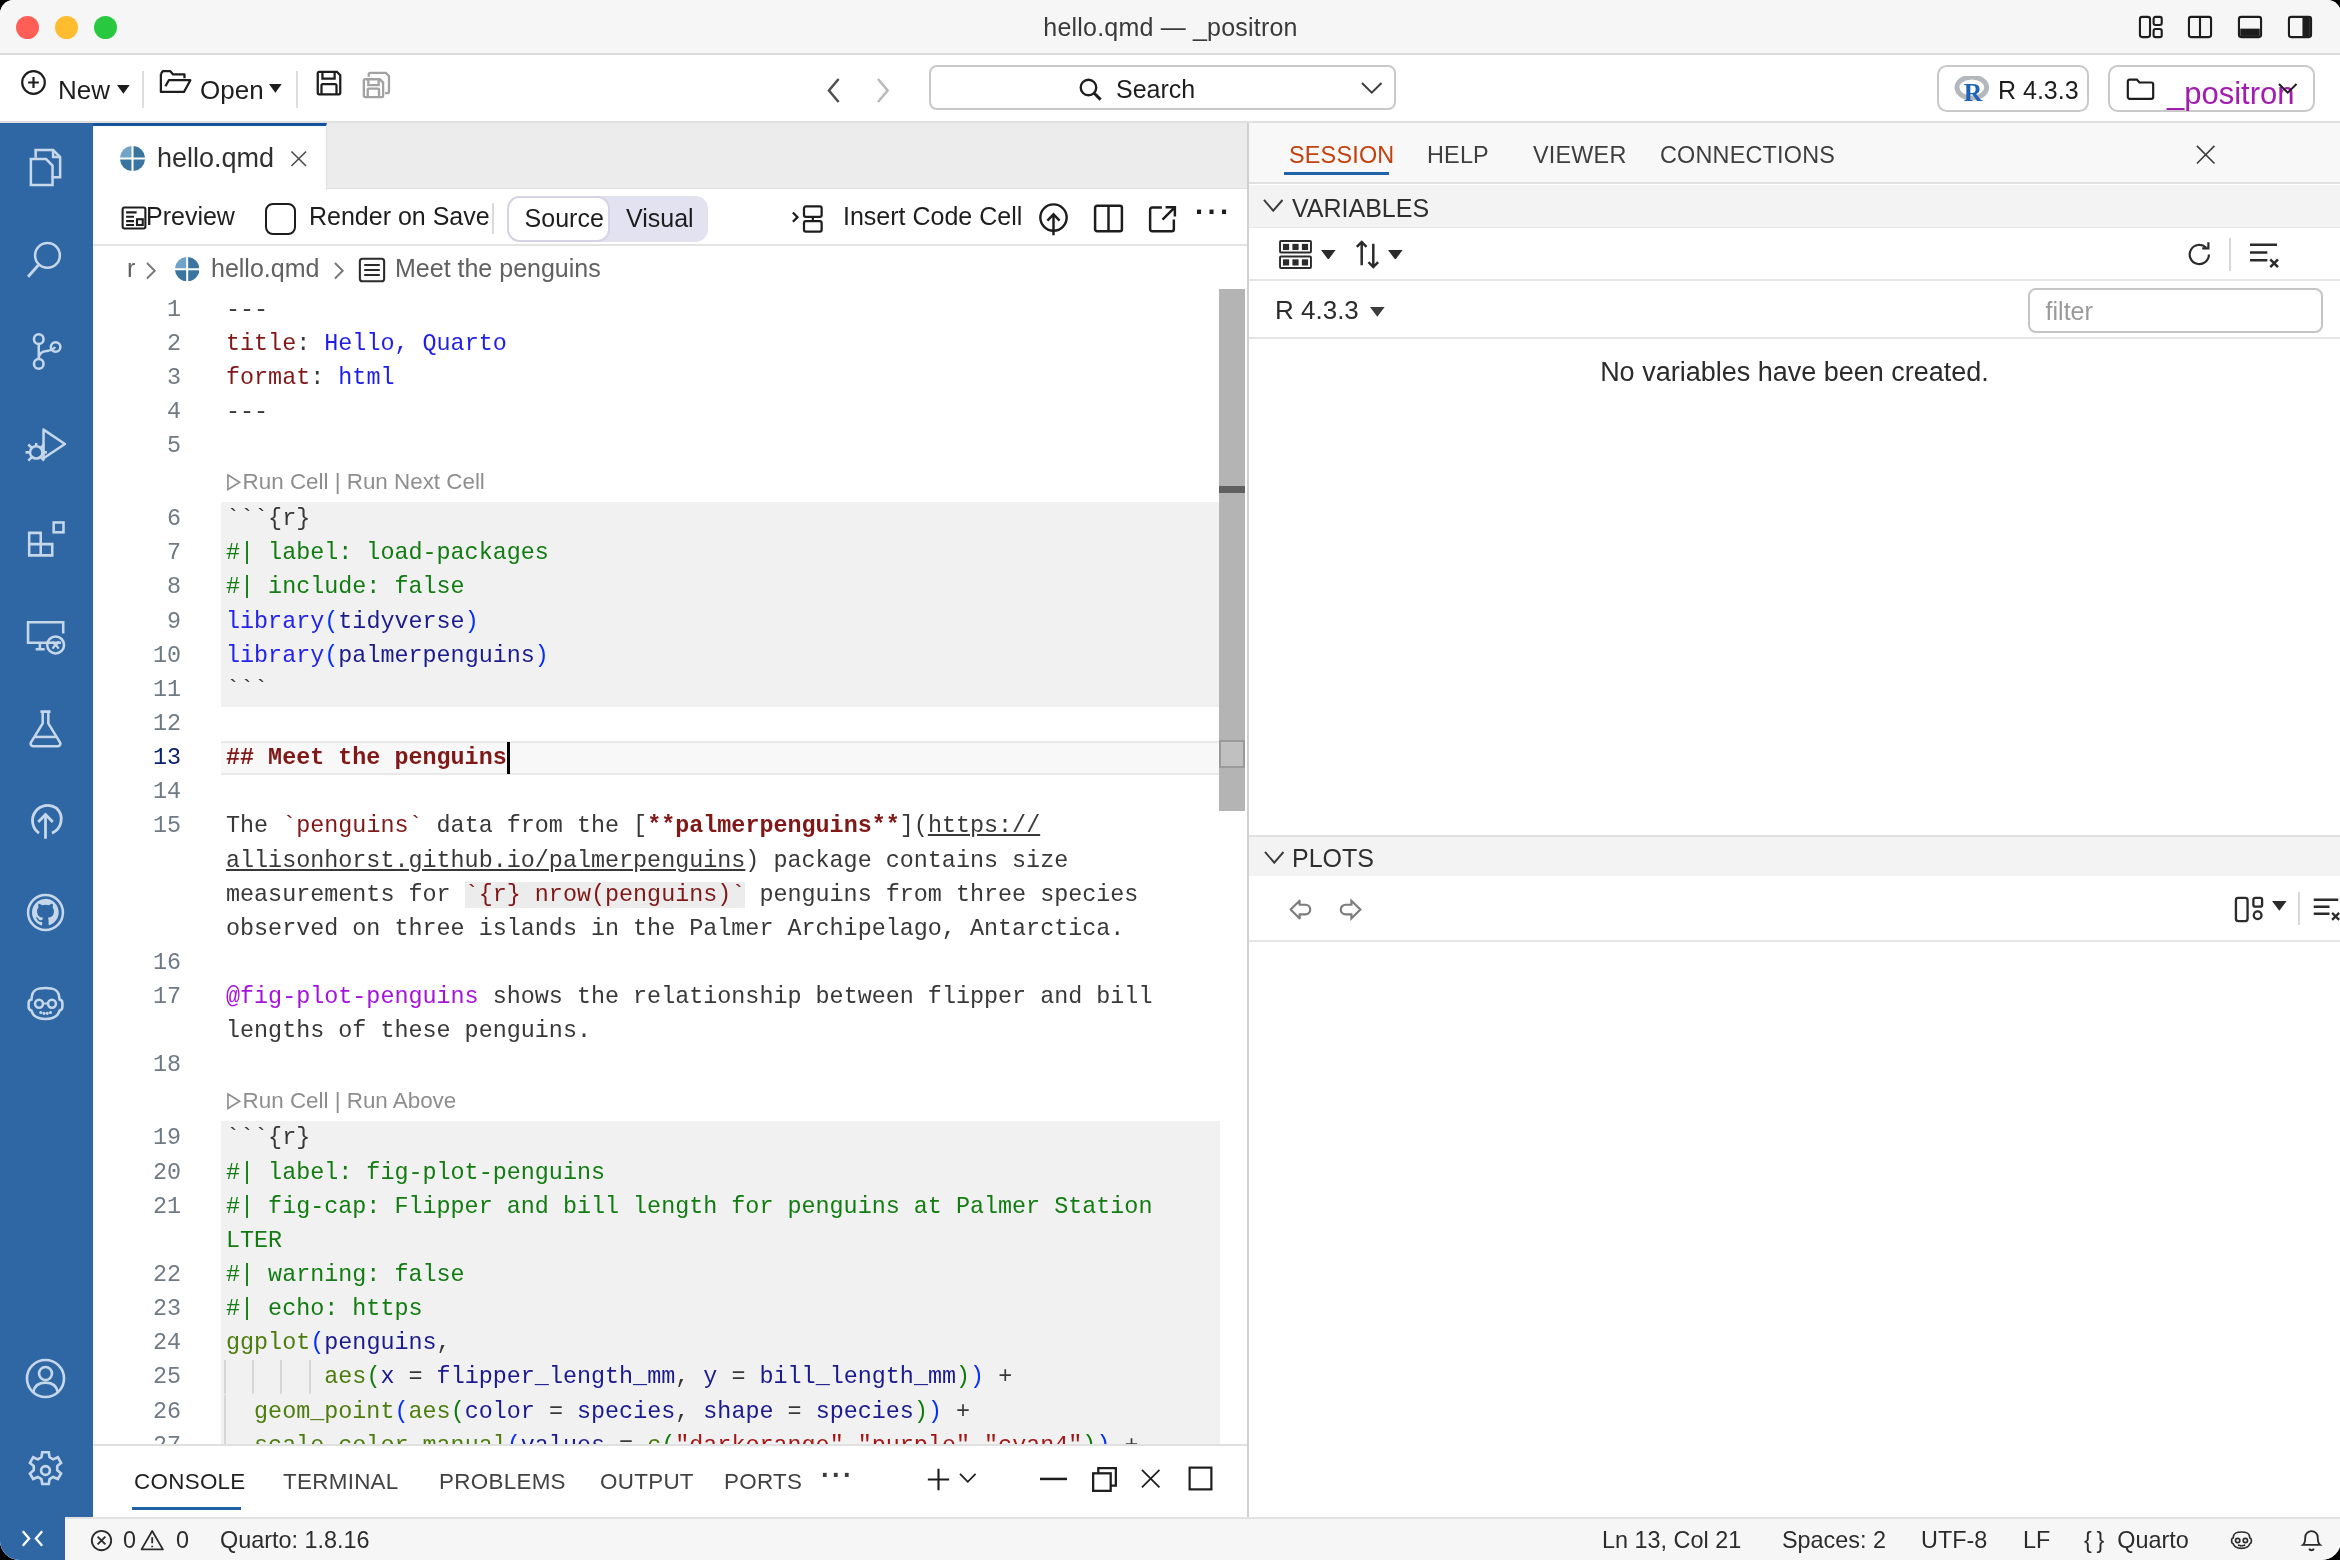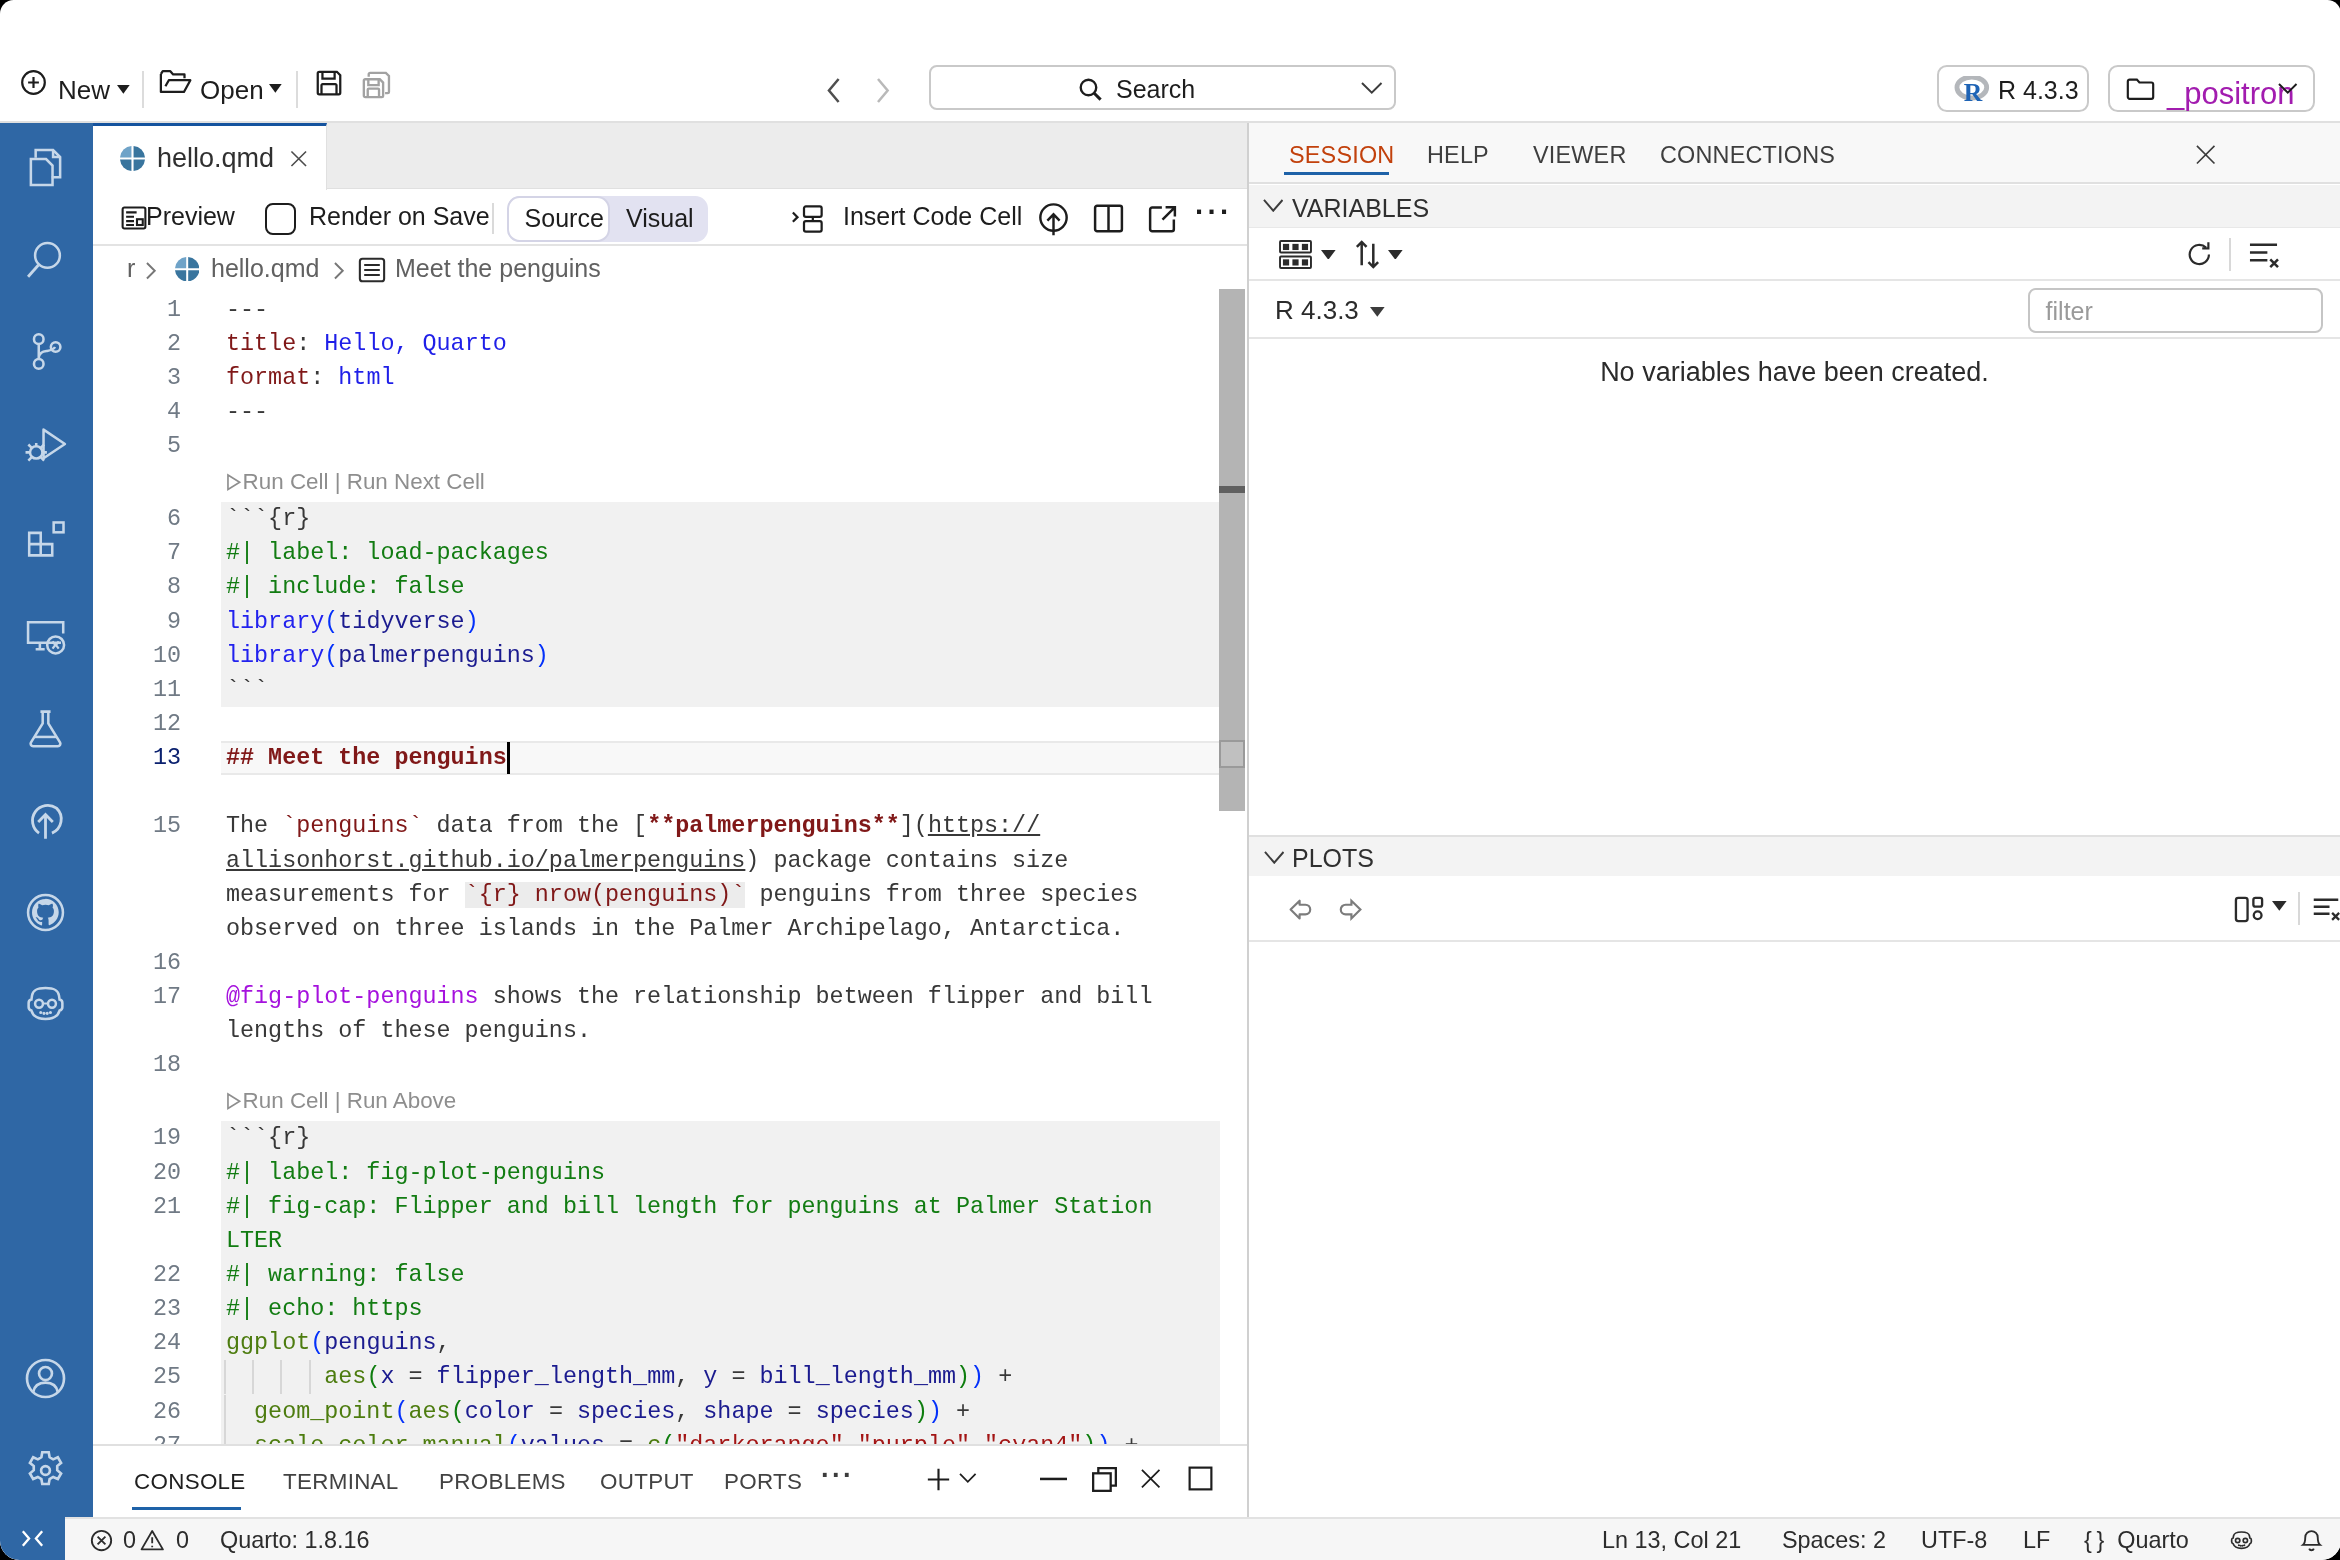--- a/index.html
+++ b/index.html
@@ -45,20 +45,43 @@
 
 #rpanel{position:absolute;left:1247px;top:123px;width:1093px;height:1395px;background:#fff;border-left:2px solid #d0d0d0}
 .rtabs{position:absolute;left:0;top:0;width:1091px;height:61px;background:#f8f8f8;border-bottom:2px solid #e0e0e0}
 .rtab{font-size:23.4px;color:#3e3e3e;letter-spacing:0.2px}
 .sechdr{position:absolute;left:0;width:1091px;background:#f3f3f3;font-weight:normal;font-size:25px;color:#2f2f2f}
 
 #status{position:absolute;left:0;top:1517px;width:2341px;height:43px;background:#f6f6f6;border-top:2px solid #e2e2e2;font-size:23.4px;color:#2c2c2c}
 </style></head>
 <body>
 <div id="win">
+  <div id="titlebar">
+    <div class="tl" style="left:15.6px;background:#ff5f57"></div>
+    <div class="tl" style="left:55px;background:#febc2e"></div>
+    <div class="tl" style="left:94px;background:#28c840"></div>
+    <div id="title">hello.qmd — _positron</div>
+    <svg class="abs" style="left:2138px;top:13.7px" width="26" height="26" viewBox="0 0 16 16">
+        <rect x="1.2" y="1.8" width="6.2" height="12.4" rx="1.4" fill="none" stroke="#1d1d1d" stroke-width="1.3"></rect>
+        <rect x="9.6" y="1.8" width="5" height="5" rx="1.2" fill="none" stroke="#1d1d1d" stroke-width="1.3"></rect>
+        <rect x="9.6" y="9.2" width="5" height="5" rx="1.2" fill="none" stroke="#1d1d1d" stroke-width="1.3"></rect>
+      </svg>
+    <svg class="abs" style="left:2187px;top:13.7px" width="26" height="26" viewBox="0 0 16 16">
+        <rect x="1.2" y="1.8" width="13.6" height="12.4" rx="1.4" fill="none" stroke="#1d1d1d" stroke-width="1.3"></rect>
+        <path d="M8 2v12" stroke="#1d1d1d" stroke-width="1.3"></path>
+      </svg>
+    <svg class="abs" style="left:2237px;top:13.7px" width="26" height="26" viewBox="0 0 16 16">
+        <rect x="1.2" y="1.8" width="13.6" height="12.4" rx="1.4" fill="none" stroke="#1d1d1d" stroke-width="1.3"></rect>
+        <path d="M2 9h12v4.5H2z" fill="#1d1d1d"></path>
+      </svg>
+    <svg class="abs" style="left:2287px;top:13.7px" width="26" height="26" viewBox="0 0 16 16">
+        <rect x="1.2" y="1.8" width="13.6" height="12.4" rx="1.4" fill="none" stroke="#1d1d1d" stroke-width="1.3"></rect>
+        <path d="M9.5 2.5h4.6v11H9.5z" fill="#1d1d1d"></path>
+      </svg>
+  </div>
   <div id="toolbar">
     <svg class="abs" style="left:19.5px;top:11.7px" width="27" height="27" viewBox="0 0 16 16">
         <circle cx="8" cy="8" r="6.7" fill="none" stroke="#1d1d1d" stroke-width="1.3"></circle>
         <path d="M8 4.8v6.4M4.8 8h6.4" stroke="#1d1d1d" stroke-width="1.3"></path>
       </svg>
     <span class="abs tbtxt" style="left:58px;top:17.6px">New</span>
     <svg class="abs" style="left:117px;top:28px" width="12.7" height="8.8" viewBox="0 0 13 9">
         <path d="M0 0h13L6.5 9z" fill="#1d1d1d"></path>
       </svg>
     <div class="sep" style="left:142px"></div>
@@ -257,20 +280,21 @@
         </svg>Run Cell | Run Next Cell</div>
     <div class="row" style="top:210px"><span class="ln">6</span><span class="ct">```{r}</span></div>
     <div class="row" style="top:244px"><span class="ln">7</span><span class="ct grn">#| label: load-packages</span></div>
     <div class="row" style="top:278px"><span class="ln">8</span><span class="ct grn">#| include: false</span></div>
     <div class="row" style="top:313px"><span class="ln">9</span><span class="ct"><span class="blu">library</span><span class="pb">(</span><span class="nvy">tidyverse</span><span class="pb">)</span></span></div>
     <div class="row" style="top:347px"><span class="ln">10</span><span class="ct"><span class="blu">library</span><span class="pb">(</span><span class="nvy">palmerpenguins</span><span class="pb">)</span></span></div>
     <div class="row" style="top:381px"><span class="ln">11</span><span class="ct">```</span></div>
     <div class="row" style="top:415px"><span class="ln">12</span></div>
     <div class="row" style="top:449px"><span class="ln" style="color:#0b216f">13</span><span class="ct mkb">## Meet the penguins</span></div>
     <div class="abs" style="left:414px;top:450px;width:2.9px;height:32px;background:#000"></div>
+    <div class="row" style="top:483px"><span class="ln">14</span></div>
     <div class="row" style="top:517px"><span class="ln">15</span><span class="ct">The <span class="mk">`penguins`</span> data from the [<span class="mkb">**palmerpenguins**</span>](<span class="un">https://</span></span></div>
     <div class="row" style="top:552px"><span class="ct"><span class="un">allisonhorst.github.io/palmerpenguins</span>) package contains size</span></div>
     <div class="row" style="top:620px"><span class="ct">observed on three islands in the Palmer Archipelago, Antarctica.</span></div>
     <div class="row" style="top:586px"><span class="ct">measurements for <span class="icode"><span class="mk">`{r} nrow(penguins)`</span></span> penguins from three species</span></div>
     <div class="row" style="top:654px"><span class="ln">16</span></div>
     <div class="row" style="top:688px"><span class="ln">17</span><span class="ct"><span class="pur">@fig-plot-penguins</span> shows the relationship between flipper and bill</span></div>
     <div class="row" style="top:722px"><span class="ct">lengths of these penguins.</span></div>
     <div class="row" style="top:756px"><span class="ln">18</span></div>
     <div class="lens" style="top:790px"><svg width="16.6" height="18.5" viewBox="0 0 17 19" style="vertical-align:-2.9px">
           <path d="M2 2l12 7.5L2 17z" fill="none" stroke="#8e8e8e" stroke-width="1.7"></path>

